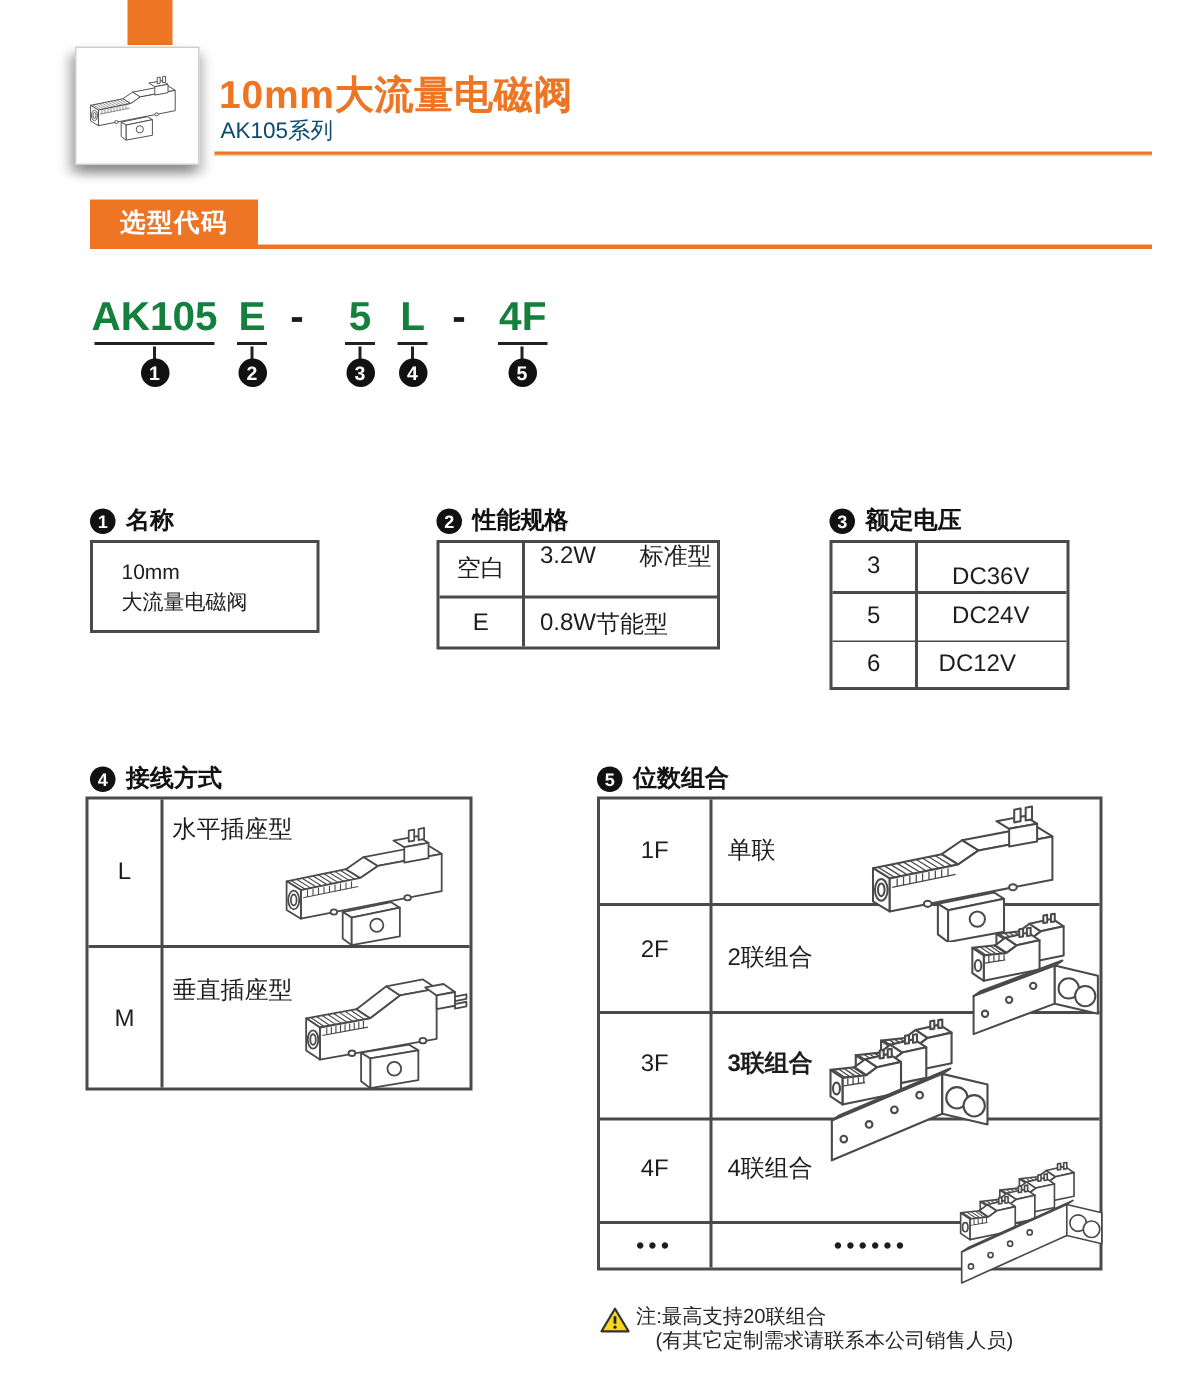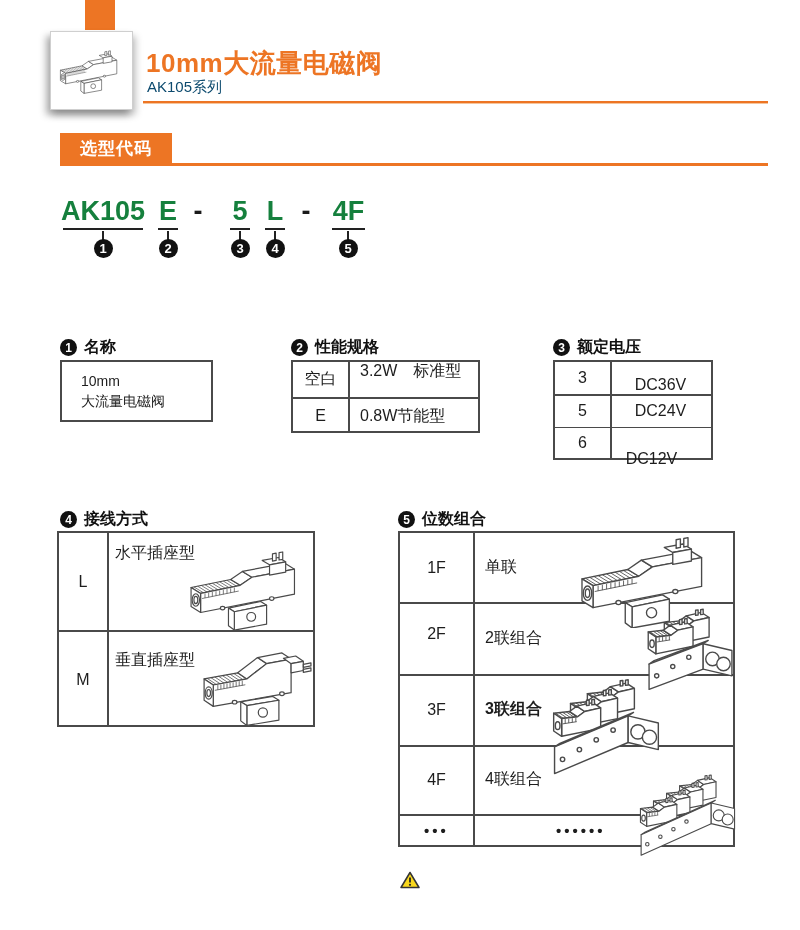--- a/index.html
+++ b/index.html
@@ -159,21 +159,21 @@
   </div>
 
   <div class="abs sec-h" style="left:291px;top:337px;">
     <span class="ncirc small">2</span>
     <span>性能规格</span>
   </div>
   <div class="abs tbl" style="left:291px;top:360px;width:189px;height:73px;">
     <div class="vdiv" style="left:55px;"></div>
     <div class="hdiv" style="top:35px;"></div>
     <div class="cell center" style="left:0;top:0;width:55px;height:35px;">空白</div>
-    <div class="cell" style="left:67px;top:0;height:18px;gap:16px;text-align:center;">
+    <div class="cell" style="left:67px;top:0;height:18px;gap:29px;text-align:center;">
       <span>3.2W</span>
       <span>标准型</span>
     </div>
     <div class="cell center" style="left:0;top:36px;width:55px;height:36px;">E</div>
     <div class="cell" style="left:67px;top:36px;height:36px;gap:0;">
       <span>0.8W</span>
       <span>节能型</span>
     </div>
   </div>
 
@@ -183,21 +183,21 @@
   </div>
   <div class="abs tbl" style="left:553px;top:360px;width:160px;height:100px;">
     <div class="vdiv" style="left:55px;"></div>
     <div class="hdiv" style="top:32px;"></div>
     <div class="hdiv" style="top:64.5px;"></div>
     <div class="cell center" style="left:0;top:0;width:55px;height:32px;">3</div>
     <div class="cell center" style="left:55px;top:0;width:101px;height:45px;">DC36V</div>
     <div class="cell center" style="left:0;top:32px;width:55px;height:33px;">5</div>
     <div class="cell center" style="left:55px;top:32px;width:101px;height:33px;">DC24V</div>
     <div class="cell center" style="left:0;top:65px;width:55px;height:31px;">6</div>
-    <div class="cell center" style="left:55px;top:81px;width:83px;height:31px;">DC12V</div>
+    <div class="cell center" style="left:55px;top:65px;width:83px;height:31px;">DC12V</div>
   </div>
 
   <div class="abs sec-h" style="left:60px;top:509px;">
     <span class="ncirc small">4</span>
     <span>接线方式</span>
   </div>
   <div class="abs tbl" style="left:57px;top:531px;width:258px;height:196px;">
     <div class="vdiv" style="left:48px;"></div>
     <div class="hdiv" style="top:97px;"></div>
     <div class="cell center" style="left:0;top:0;width:48px;height:97px;font-size:16px;">L</div>
@@ -281,14 +281,18 @@
     <circle class="ln" cx="36" cy="75" r="2.5" fill="none" stroke-width="1"></circle>
     <circle class="ln" cx="55" cy="64" r="2.5" fill="none" stroke-width="1"></circle>
     <circle class="ln" cx="74" cy="53" r="2.5" fill="none" stroke-width="1"></circle>
   </svg>
 
   <svg class="abs" style="left:400px;top:871px;" width="20" height="18" viewBox="0 0 20 18">
     <polygon points="10,1.5 19,16.5 1,16.5" fill="#F8D71C" stroke="#333" stroke-width="1.5" stroke-linejoin="round"></polygon>
     <line x1="10" y1="6.5" x2="10" y2="11.5" stroke="#222" stroke-width="1.8"></line>
     <circle cx="10" cy="13.8" r="1.1" fill="#222"></circle>
   </svg>
+  <div class="abs note-text" style="left:424px;top:870px;">
+    <div>注:最高支持20联组合</div>
+    <div style="margin-left:13px;">(有其它定制需求请联系本公司销售人员)</div>
+  </div>
 
 </div>
 
 </body></html>

